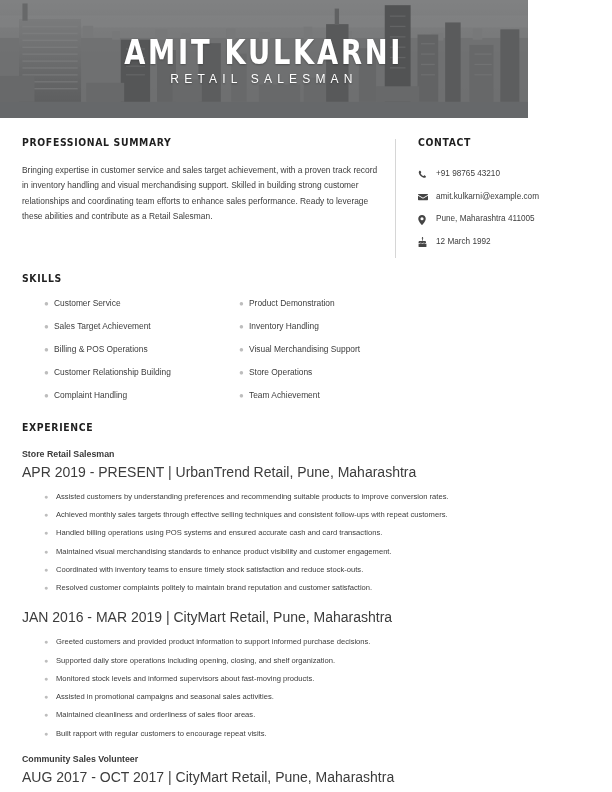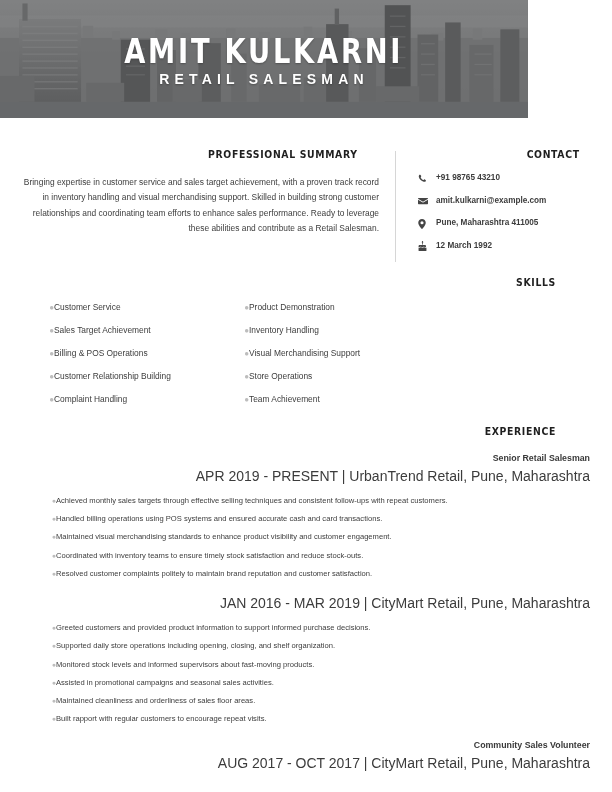--- a/index.html
+++ b/index.html
@@ -48,33 +48,32 @@
     font-weight: 700;
     font-size: 33px;
     letter-spacing: 3.0px;
     color: #ffffff;
     line-height: 1;
     transform: scaleX(0.92);
     text-shadow: 0 1px 2px rgba(0,0,0,0.28);
   }
   .subtitle {
     margin-top: 3px;
-    font-size: 14px;
-    font-weight: 700;
+    font-size: 12px;
+    font-weight: 400;
     letter-spacing: 5.2px;
     color: #ffffff;
     text-shadow: 0 1px 2px rgba(0,0,0,0.3);
   }
 
   
   .page {
-    padding: 16px 22px;
+    padding: 4px 22px;
     box-sizing: border-box;
     position: relative;
-    text-align: right;
   }
 
   .section-title {
     font-family: "DejaVu Sans Condensed", "Liberation Sans Narrow", "Liberation Sans", sans-serif;
     font-weight: 700;
     font-size: 11px;
     letter-spacing: 0.7px;
     color: #1f1f1f;
     text-transform: uppercase;
     transform: scaleX(0.94);
@@ -105,22 +104,21 @@
   }
   .summary-text {
     margin-top: 14px;
     font-size: 8.4px;
     line-height: 1.82;
     color: #3c3c3c;
     letter-spacing: 0.01px;
   }
 
   .contact-list {
-    margin-top: 12px;
-    font-weight: bold;
+    margin-top: 20px;
   }
   .contact-item {
     display: flex;
     align-items: center;
     margin-bottom: 12px;
   }
   .contact-icon {
     width: 13px;
     flex: 0 0 13px;
     display: flex;
@@ -405,23 +403,27 @@
           <span>Team Achievement</span>
         </div>
       </div>
     </div>
   </div>
 
   <div class="experience-block">
     <div class="section-title">EXPERIENCE</div>
 
     <div class="job">
-      <div class="job-title">Senior Retail Salesman</div>
+      <div class="job-title">Store Retail Salesman</div>
       <div class="job-meta">APR 2019 - PRESENT  |  UrbanTrend Retail, Pune, Maharashtra</div>
       <div class="job-bullets">
+        <div class="job-bullet">
+          <span class="bullet-dot">●</span>
+          <span>Assisted customers by understanding preferences and recommending suitable products to improve conversion rates.</span>
+        </div>
         <div class="job-bullet">
           <span class="bullet-dot">●</span>
           <span>Achieved monthly sales targets through effective selling techniques and consistent follow-ups with repeat customers.</span>
         </div>
         <div class="job-bullet">
           <span class="bullet-dot">●</span>
           <span>Handled billing operations using POS systems and ensured accurate cash and card transactions.</span>
         </div>
         <div class="job-bullet">
           <span class="bullet-dot">●</span>

